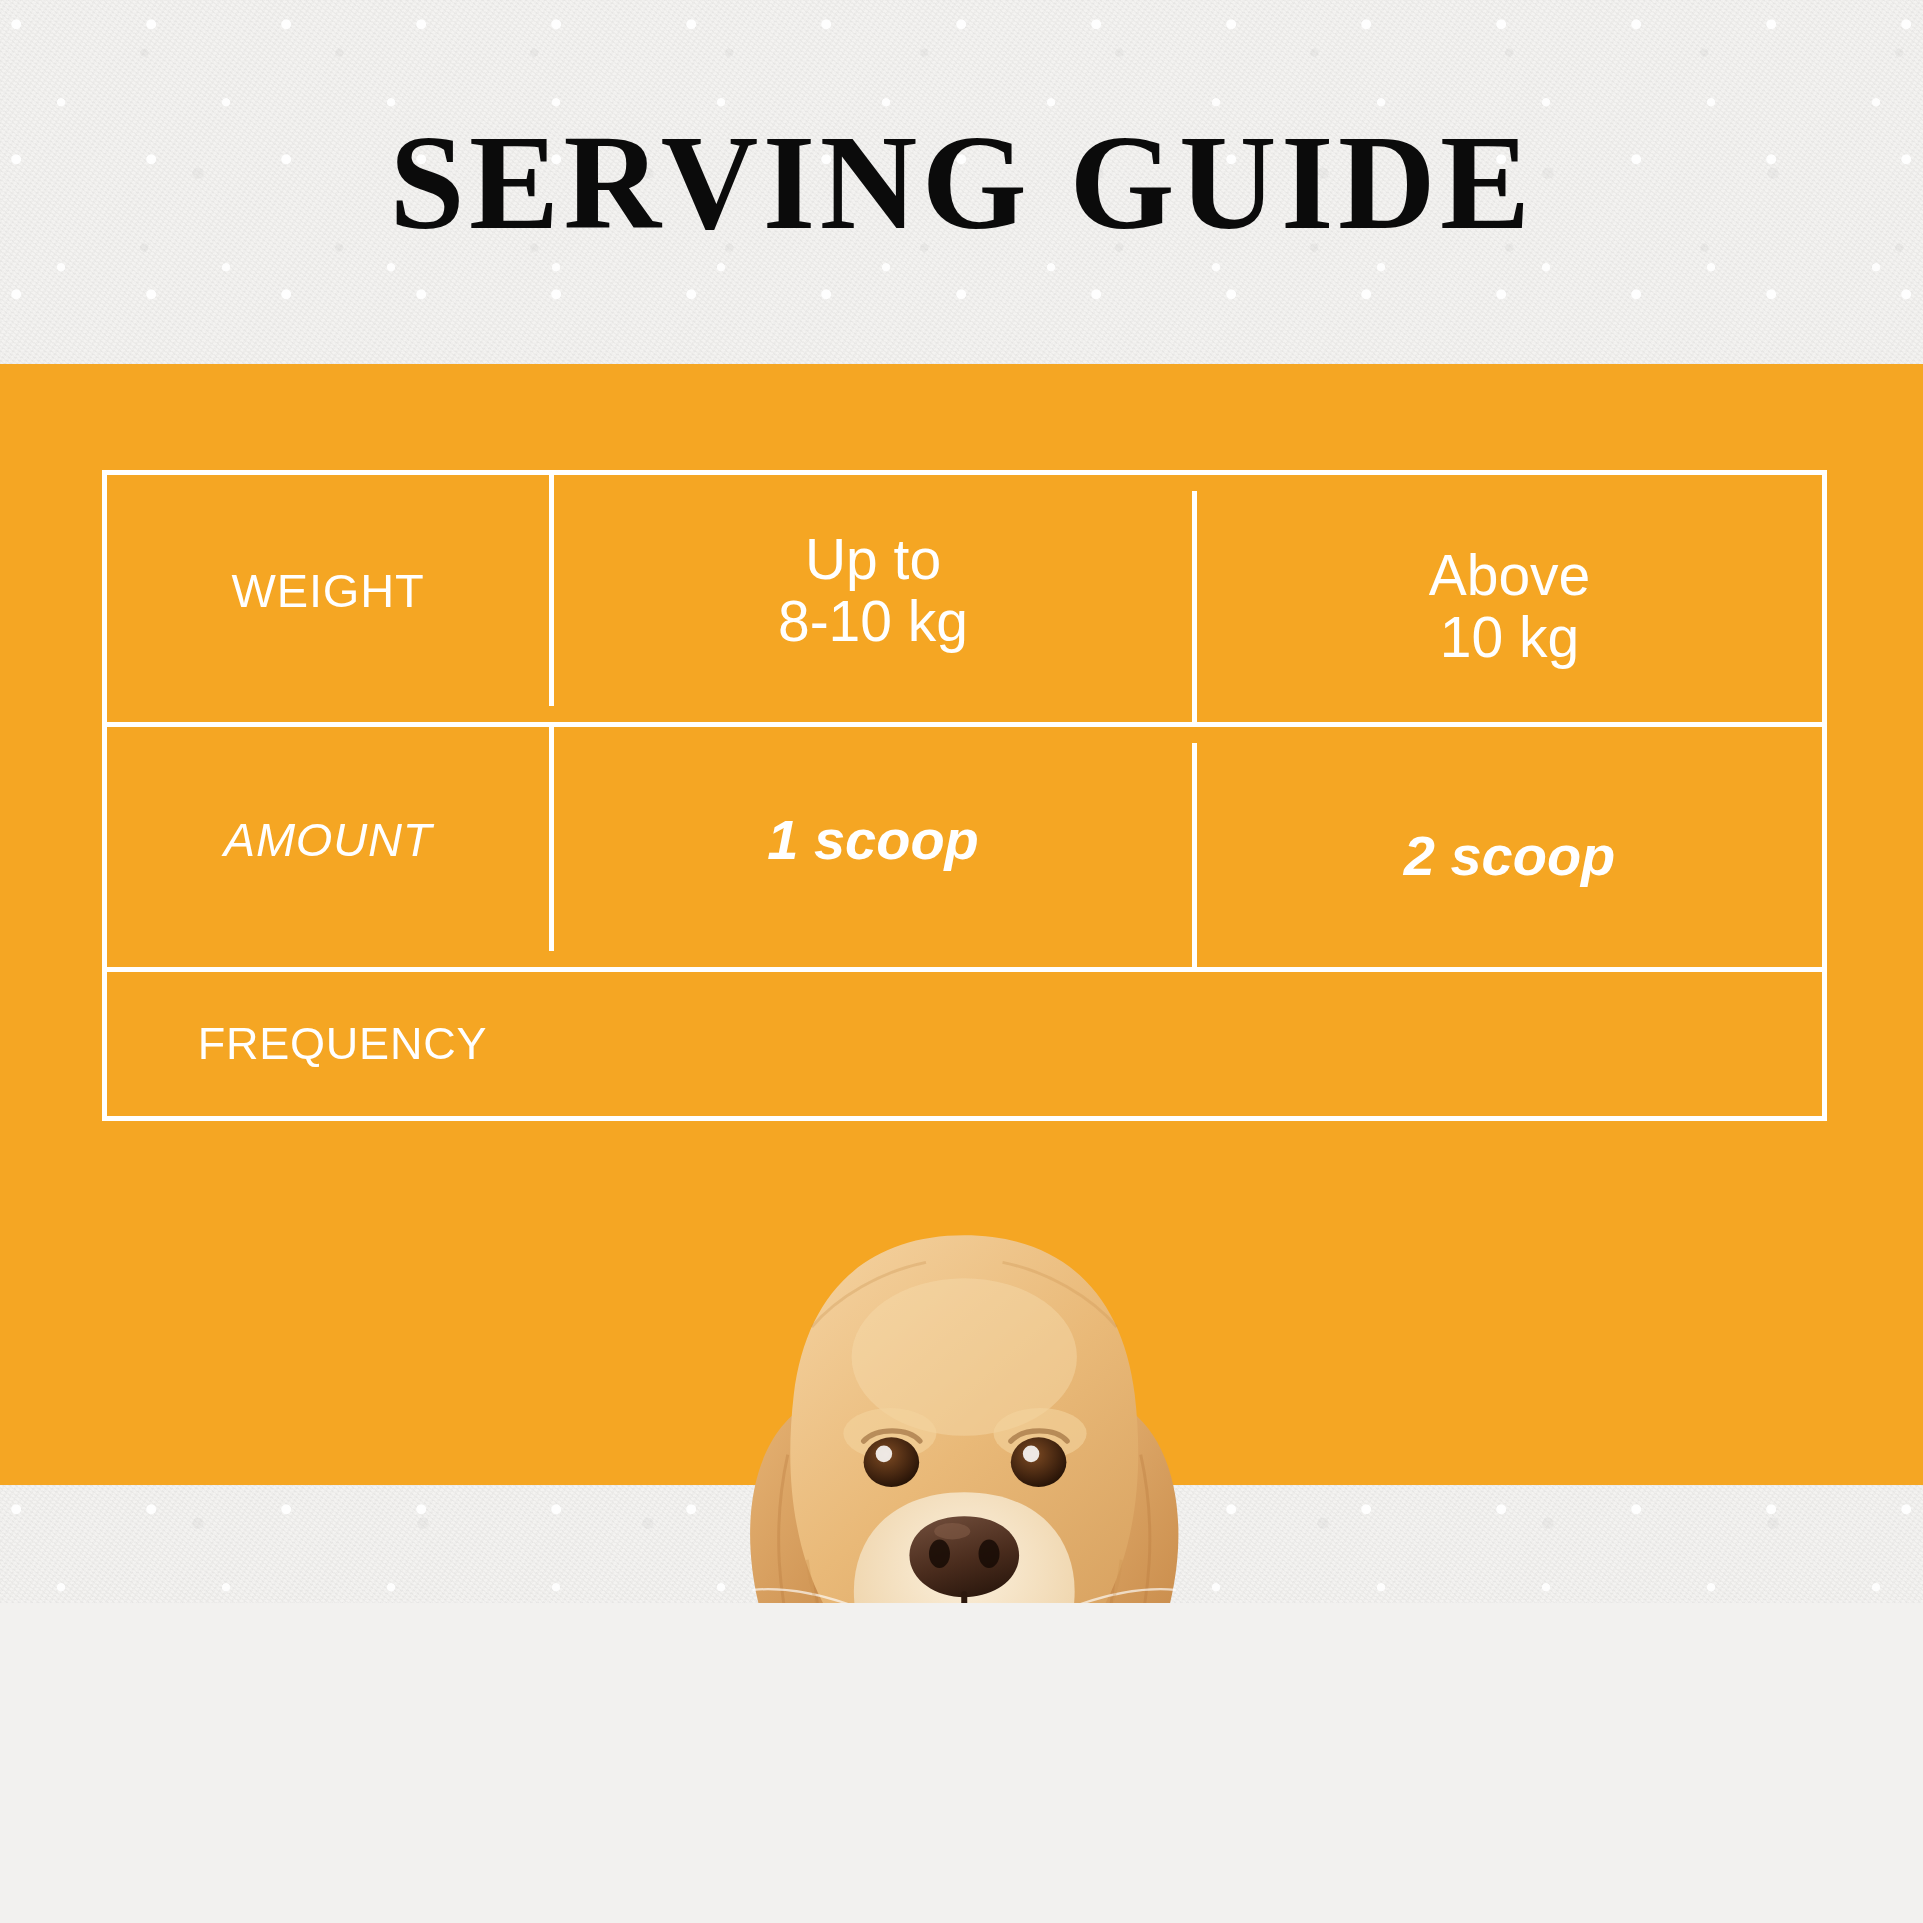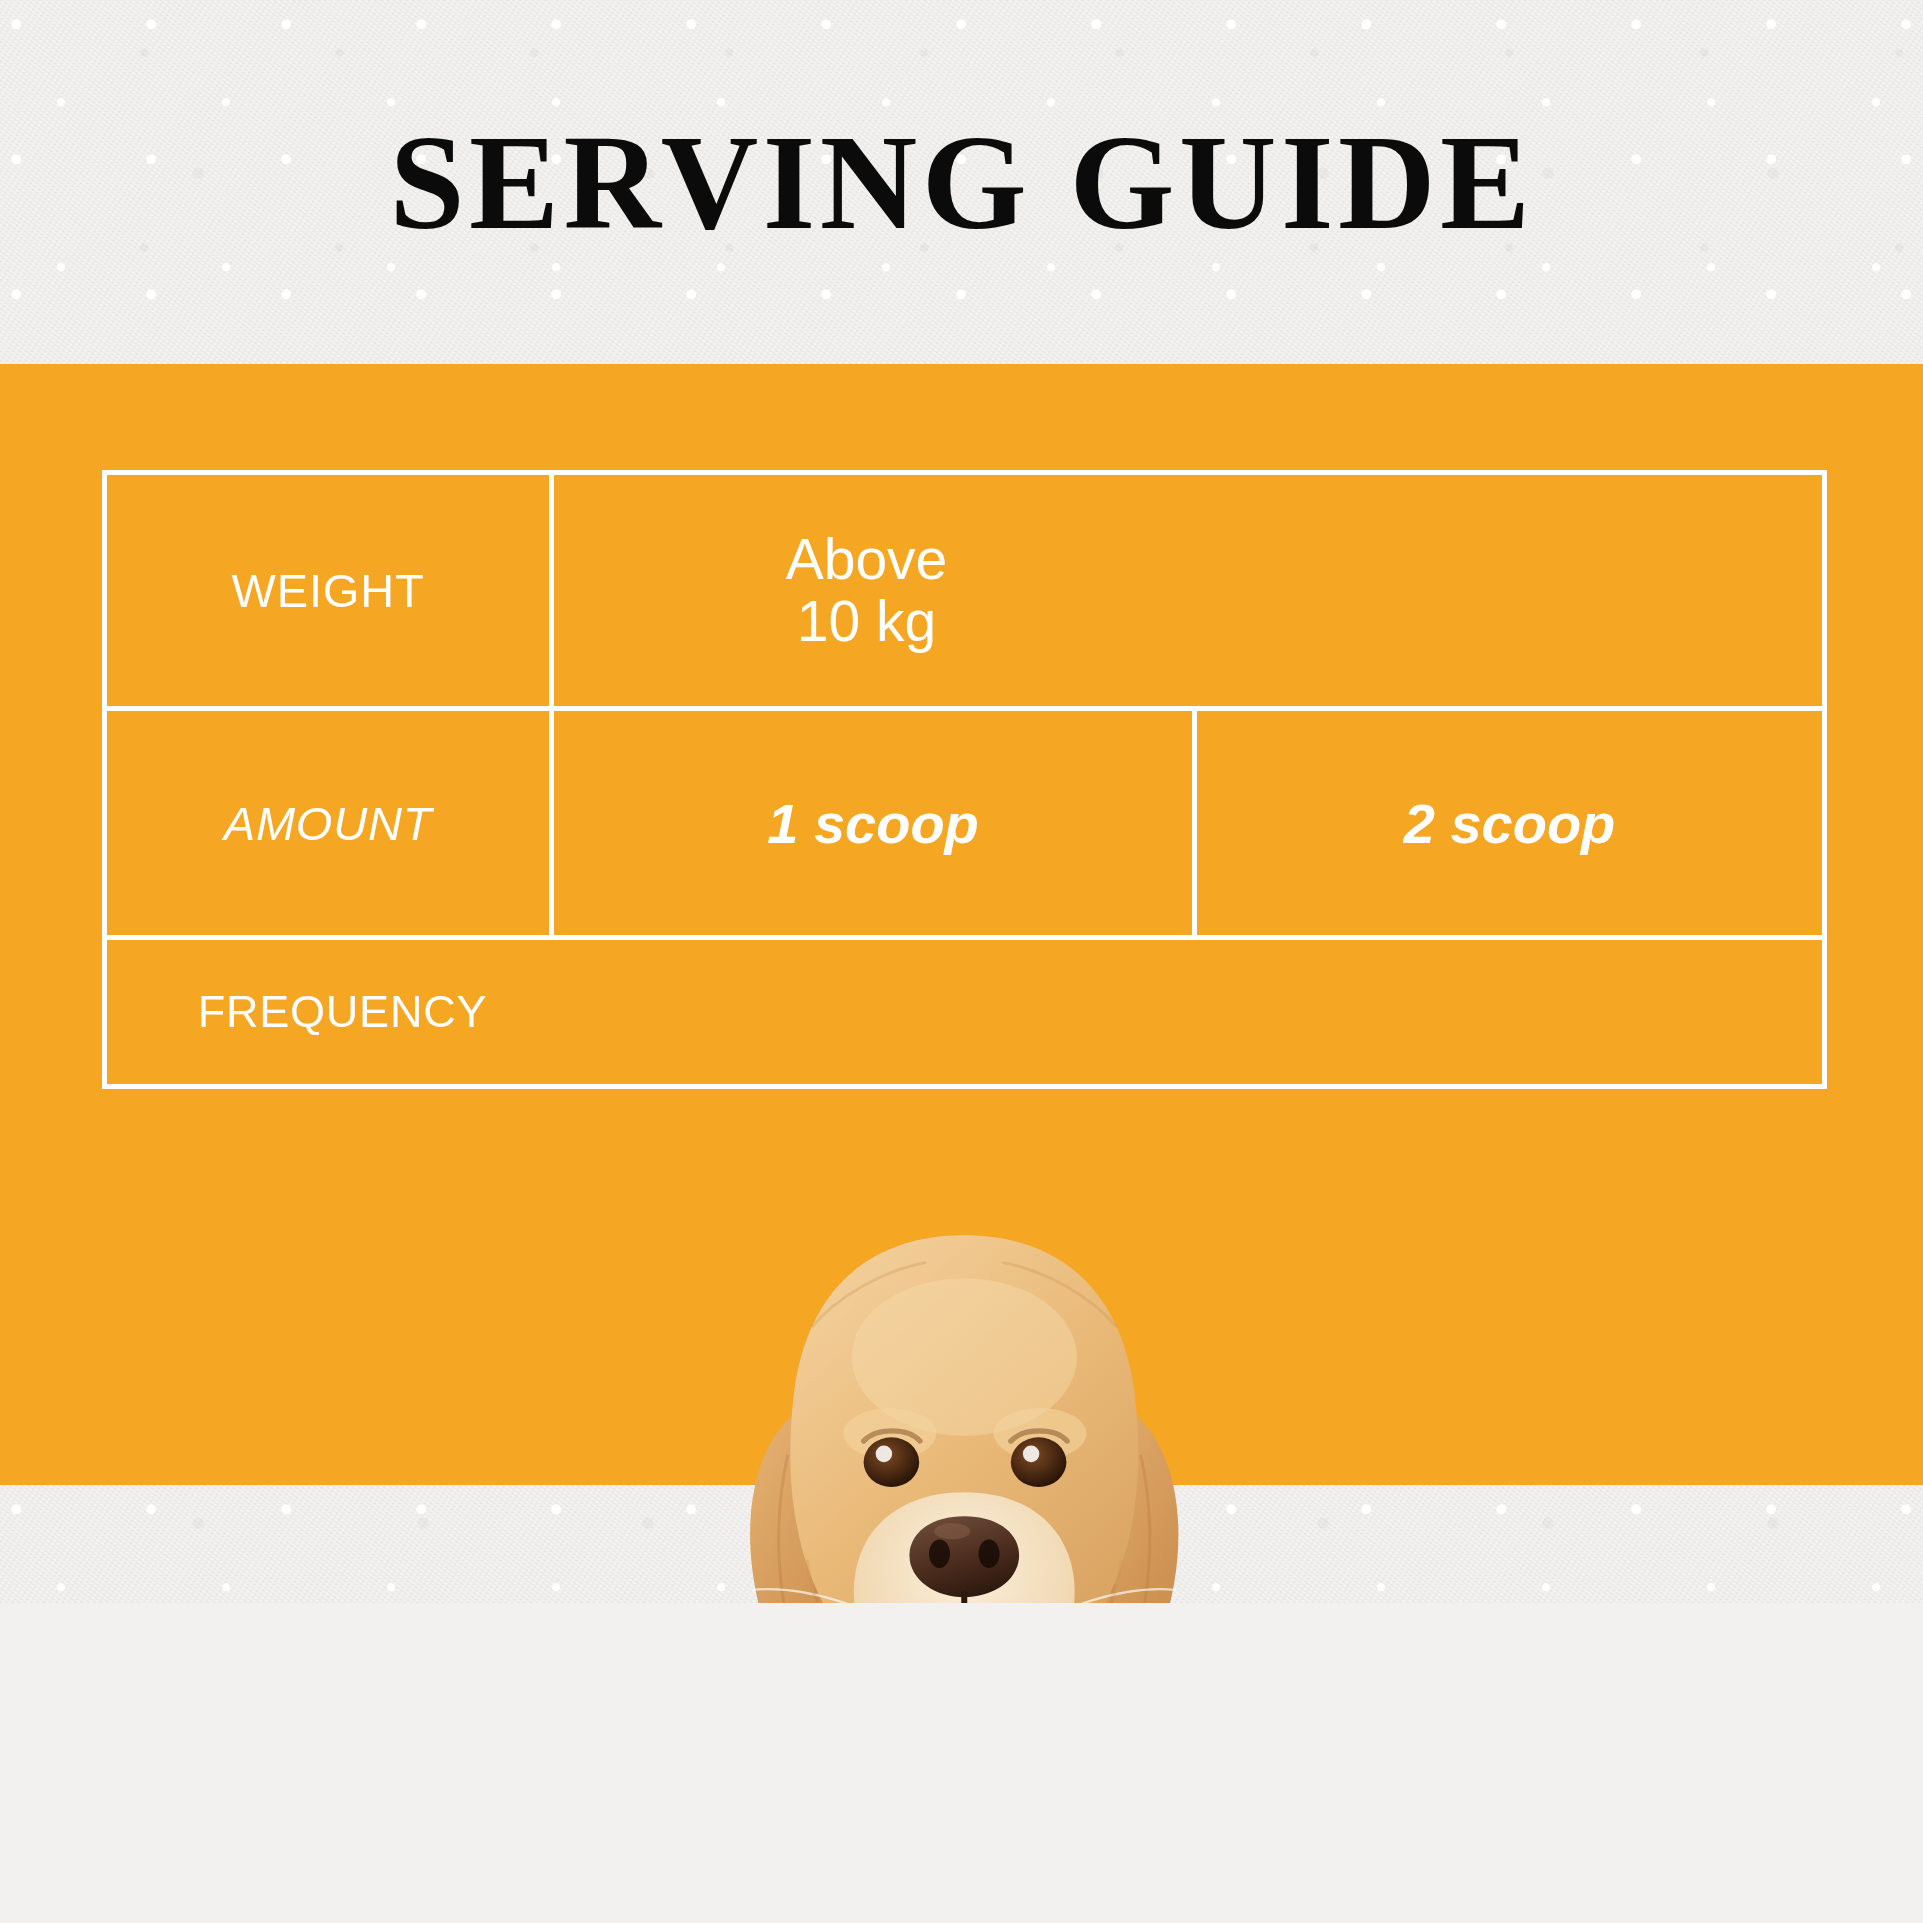--- a/index.html
+++ b/index.html
@@ -100,20 +100,21 @@
   }
   .cell-divider {
     border-left: 5.3px solid #ffffff;
   }
   .cell-mid {
     flex: 1 1 auto;
   }
   .cell-right {
     width: 630px;
     flex: 0 0 630px;
+    margin-top: 16px;
   }
   .row-weight .cell { height: 231px; }
   .row-amount .cell { height: 224px; font-style: italic; }
   .row-frequency .cell { height: 144px; }
 
   .weight-text {
     font-size: 57px;
     line-height: 1.08;
   }
   .amount-text {
@@ -148,20 +149,26 @@
   <div class="title-wrap">
     <div class="title">SERVING GUIDE</div>
   </div>
 
   <div class="orange-band"></div>
 
   <div class="table">
 
     <div class="row row-weight">
       <div class="cell cell-label">WEIGHT</div>
+      <div class="cell cell-mid cell-divider">
+        <div class="weight-text">
+          <div>Up to</div>
+          <div>8-10 kg</div>
+        </div>
+      </div>
       <div class="cell cell-right cell-divider">
         <div class="weight-text">
           <div>Above</div>
           <div>10 kg</div>
         </div>
       </div>
     </div>
 
     <div class="row row-amount">
       <div class="cell cell-label">AMOUNT</div>

